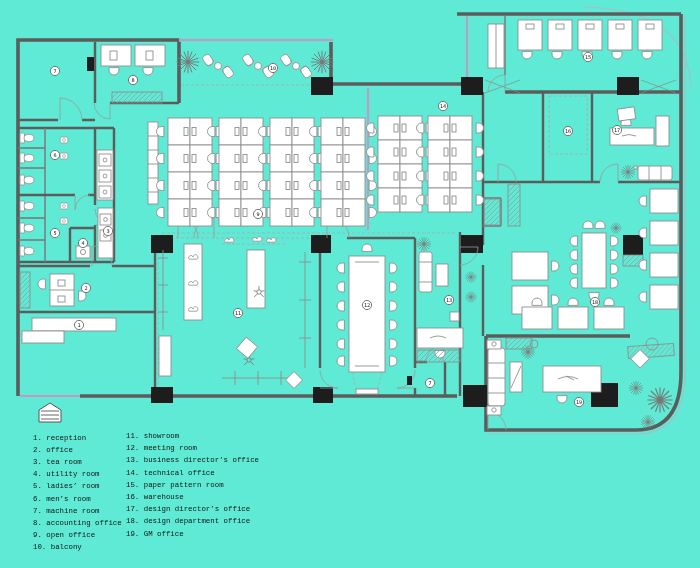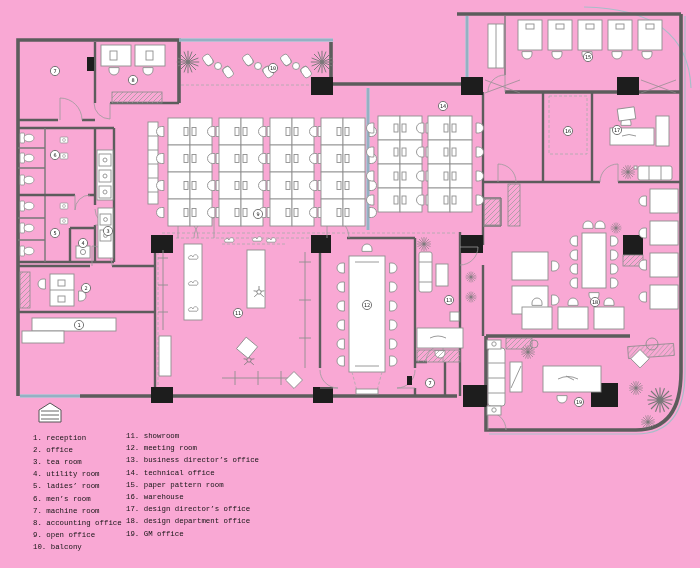--- a/index.html
+++ b/index.html
@@ -1,20 +1,20 @@
 <!DOCTYPE html>
 <html><head>
 <meta charset="utf-8">
 <style>
   :root{
     --wall:#5c5c5c; --column:#1d1d1d; --glazing:#a7c3d3; --glazing-dark:#7d9cb0;
     --furn:#8f8f8f; --dash:#ababab; --text:#141414; --marker:#6a6a6a; --canopy:#a8bdc9;
   }
   html,body{margin:0;padding:0;background:#fff;}
-  .stage{position:relative;width:700px;height:568px;background:#f9a8d4;overflow:hidden;text-align:center;}
+  .stage{position:relative;width:700px;height:568px;background:#5eead4;overflow:hidden;text-align:center;}
   svg{display:block;}
   .wall{stroke:var(--wall);stroke-width:3.6;fill:none;stroke-linecap:butt;}
   .wall2{stroke:var(--wall);stroke-width:2.4;fill:none;}
   .wall1{stroke:#777;stroke-width:1.4;fill:none;}
   .glaz{stroke:var(--glazing);stroke-width:3.4;fill:none;}
   .glazc{stroke:var(--glazing-dark);stroke-width:.9;fill:none;}
   .thinblue{stroke:var(--canopy);stroke-width:1.2;fill:none;}
   .furn{stroke:var(--furn);stroke-width:.9;fill:#fff;}
   .furnl{stroke:var(--furn);stroke-width:.9;fill:none;}
   .dash{stroke:var(--dash);stroke-width:.8;fill:none;stroke-dasharray:3 2;}

